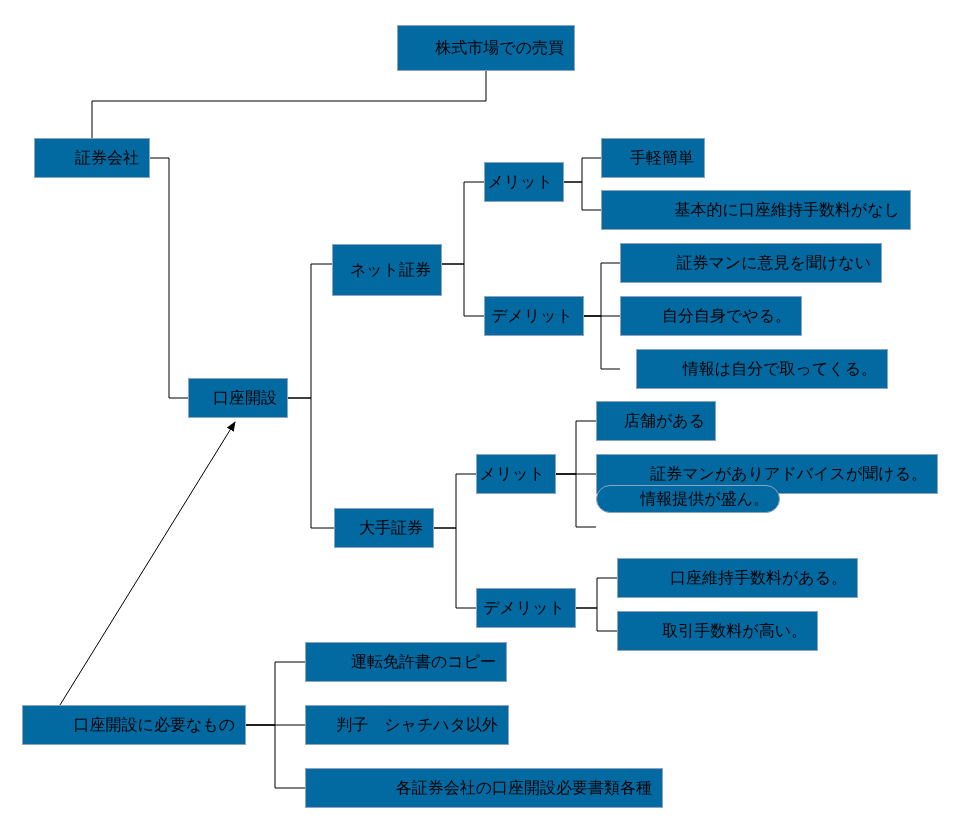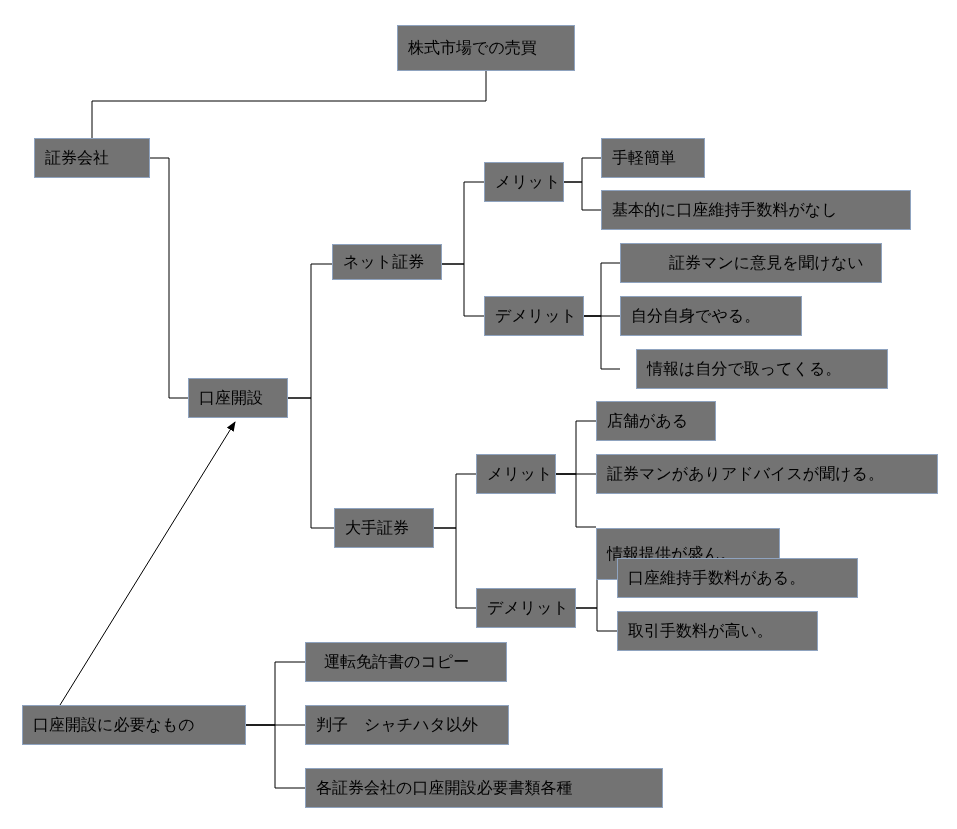--- a/index.html
+++ b/index.html
@@ -22,28 +22,28 @@
     position: absolute;
     left: 0;
     top: 0;
     width: 957px;
     height: 829px;
     pointer-events: none;
   }
   .node {
     position: absolute;
     box-sizing: border-box;
-    background: #737373;
+    background: #0369a1;
     border: 1px solid #8fa3bf;
     color: #000000;
     font-size: 16px;
     line-height: 1;
     display: flex;
     align-items: center;
-    justify-content: flex-start;
+    justify-content: flex-end;
     white-space: nowrap;
     padding: 0 10px;
   }
 </style>
 </head>
 <body>
 
 <div id="canvas">
 
   <svg id="wires" viewBox="0 0 957 829">
@@ -91,21 +91,21 @@
 
   <div class="node" style="left:397px;top:25px;width:178px;height:46px;">
       <span>株式市場での売買</span>
     </div>
   <div class="node" style="left:34px;top:138px;width:116px;height:40px;">
       <span>証券会社</span>
     </div>
   <div class="node" style="left:188px;top:378px;width:100px;height:40px;">
       <span>口座開設</span>
     </div>
-  <div class="node" style="left:332px;top:244px;width:110px;height:36px;">
+  <div class="node" style="left:332px;top:244px;width:110px;height:52px;">
       <span>ネット証券</span>
     </div>
   <div class="node" style="left:334px;top:508px;width:100px;height:40px;">
       <span>大手証券</span>
     </div>
   <div class="node" style="left:484px;top:162px;width:80px;height:40px;">
       <span>メリット</span>
     </div>
   <div class="node" style="left:484px;top:296px;width:100px;height:40px;">
       <span>デメリット</span>
@@ -130,21 +130,21 @@
     </div>
   <div class="node" style="left:620px;top:349px;width:252px;height:40px;margin-left:16px;">
       <span>情報は自分で取ってくる。</span>
     </div>
   <div class="node" style="left:596px;top:401px;width:120px;height:40px;">
       <span>店舗がある</span>
     </div>
   <div class="node" style="left:596px;top:454px;width:342px;height:40px;">
       <span>証券マンがありアドバイスが聞ける。</span>
     </div>
-  <div class="node" style="left:596px;top:528px;width:184px;height:52px;">
+  <div class="node" style="left:596px;top:485px;width:184px;height:28px;border-radius:20px;">
       <span>情報提供が盛ん。</span>
     </div>
   <div class="node" style="left:617px;top:558px;width:241px;height:40px;">
       <span>口座維持手数料がある。</span>
     </div>
   <div class="node" style="left:617px;top:611px;width:201px;height:40px;">
       <span>取引手数料が高い。</span>
     </div>
   <div class="node" style="left:22px;top:705px;width:224px;height:40px;">
       <span>口座開設に必要なもの</span>

